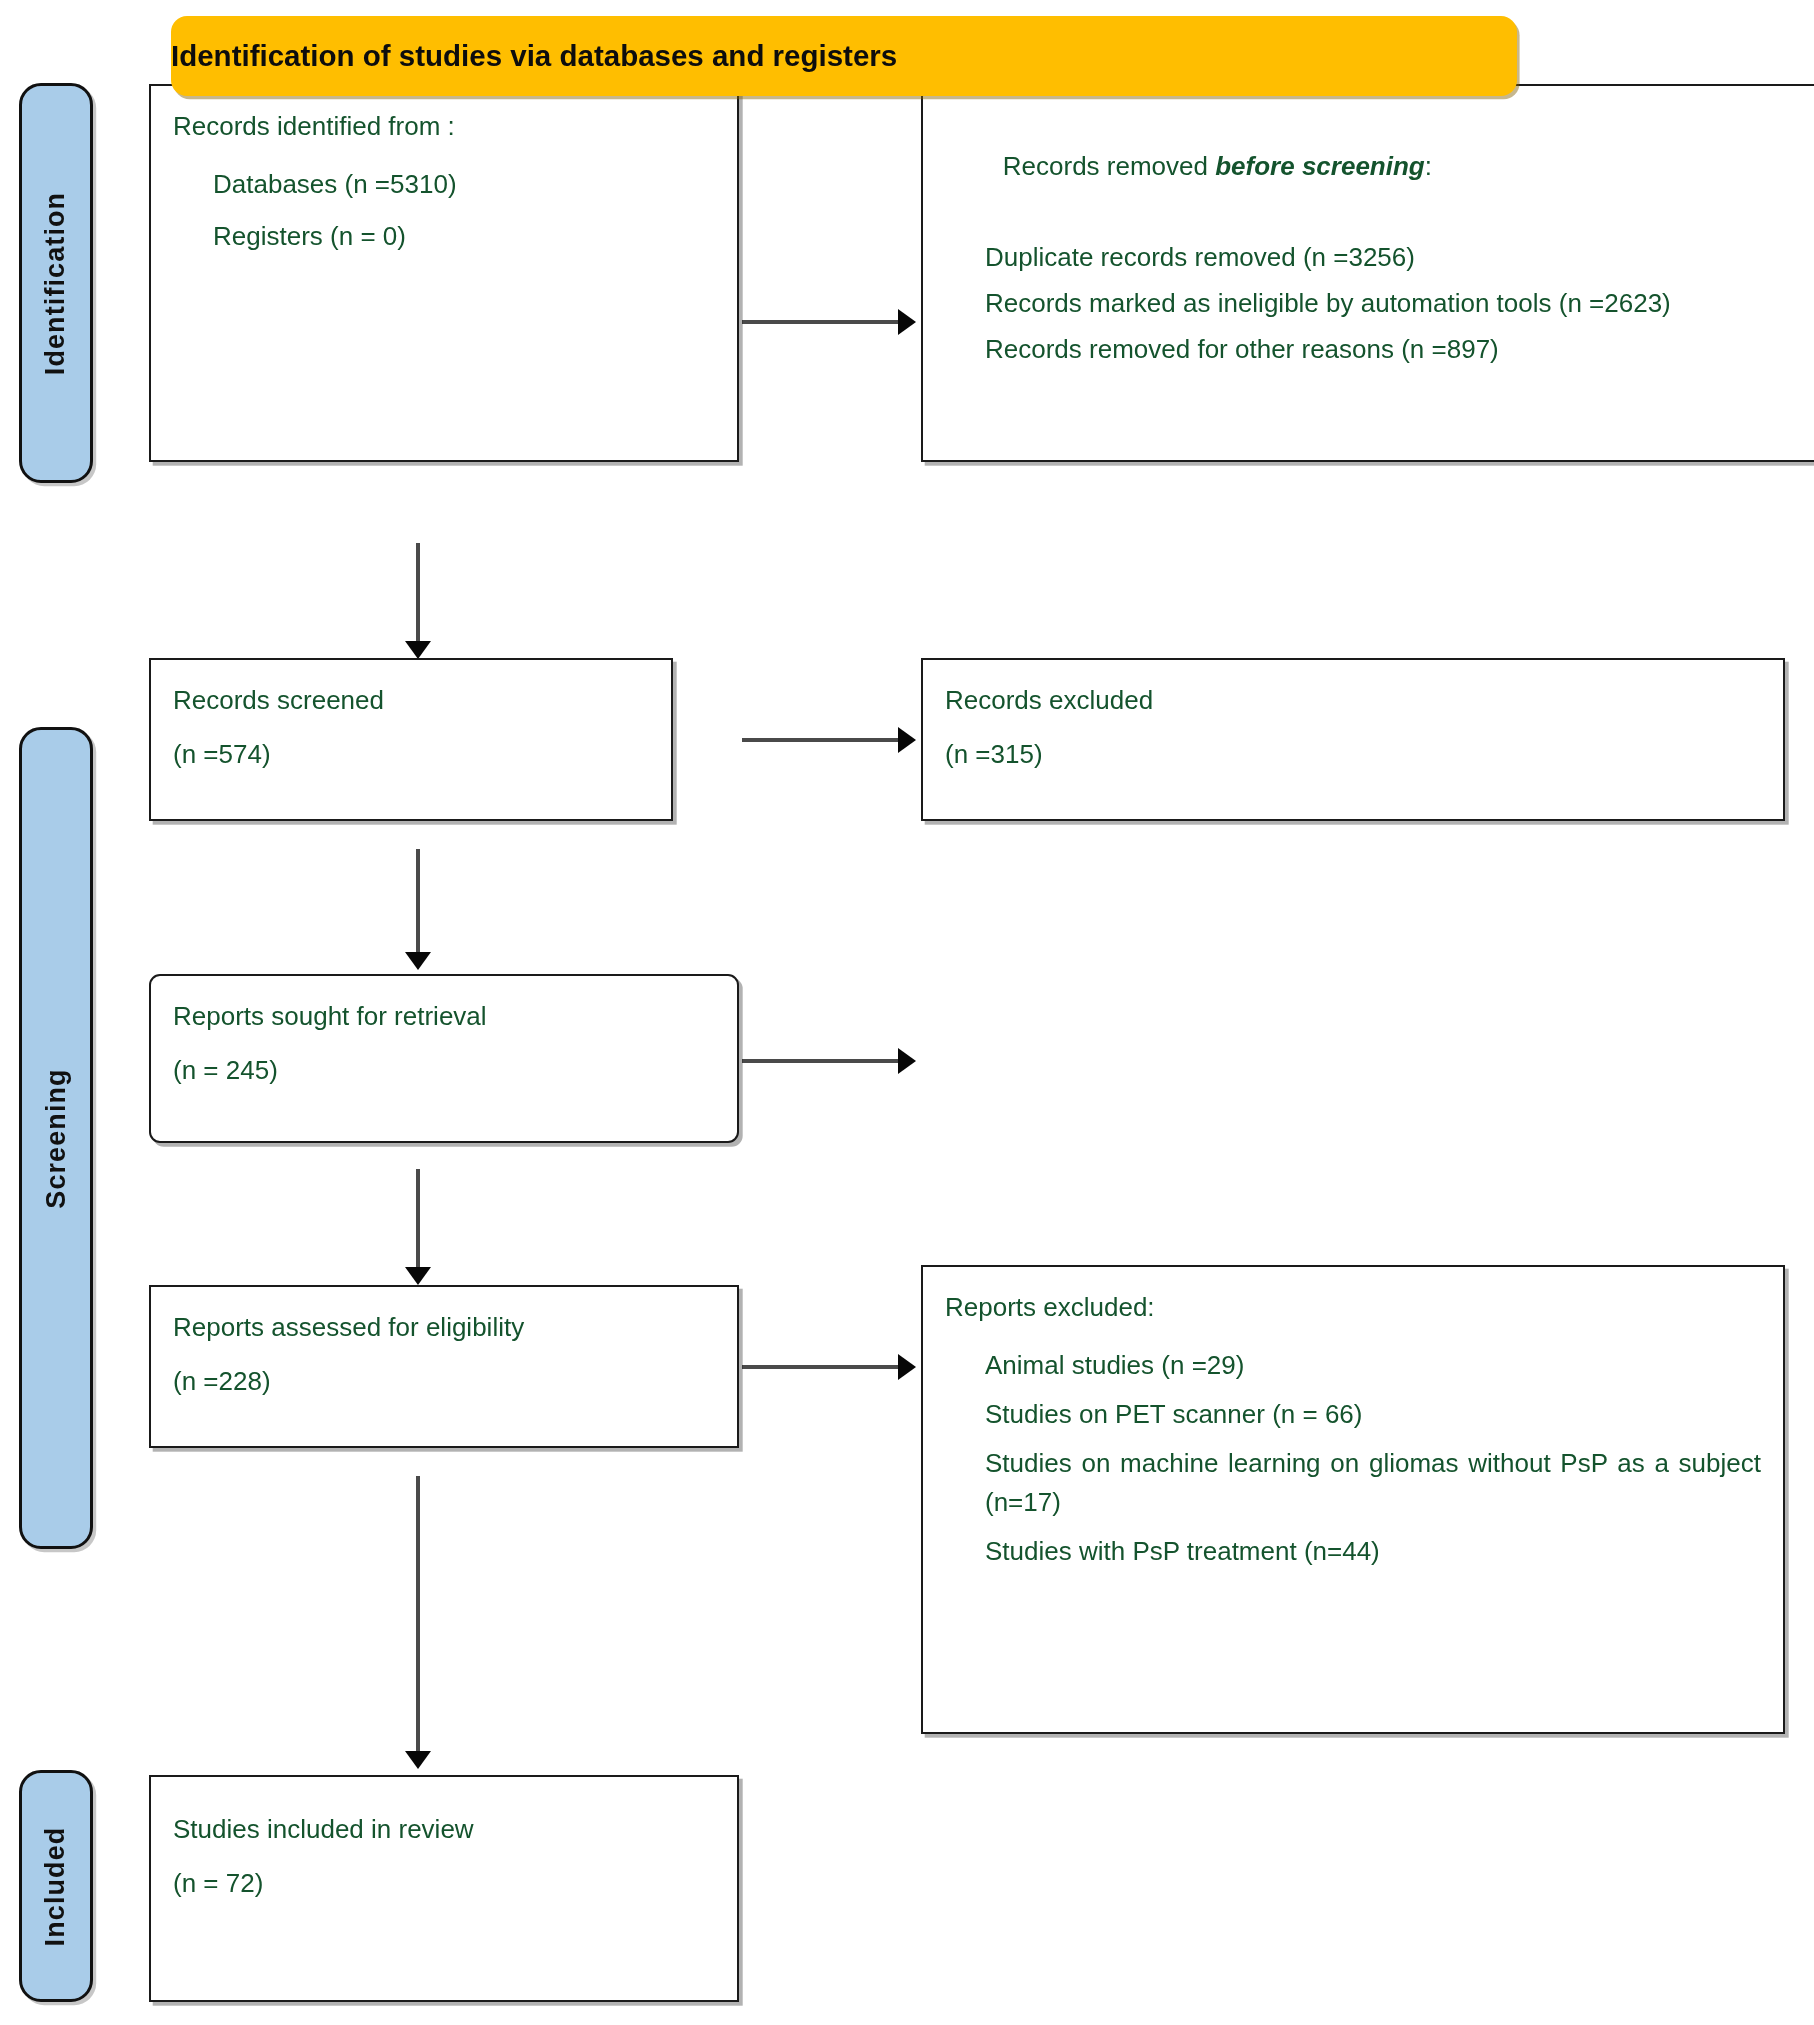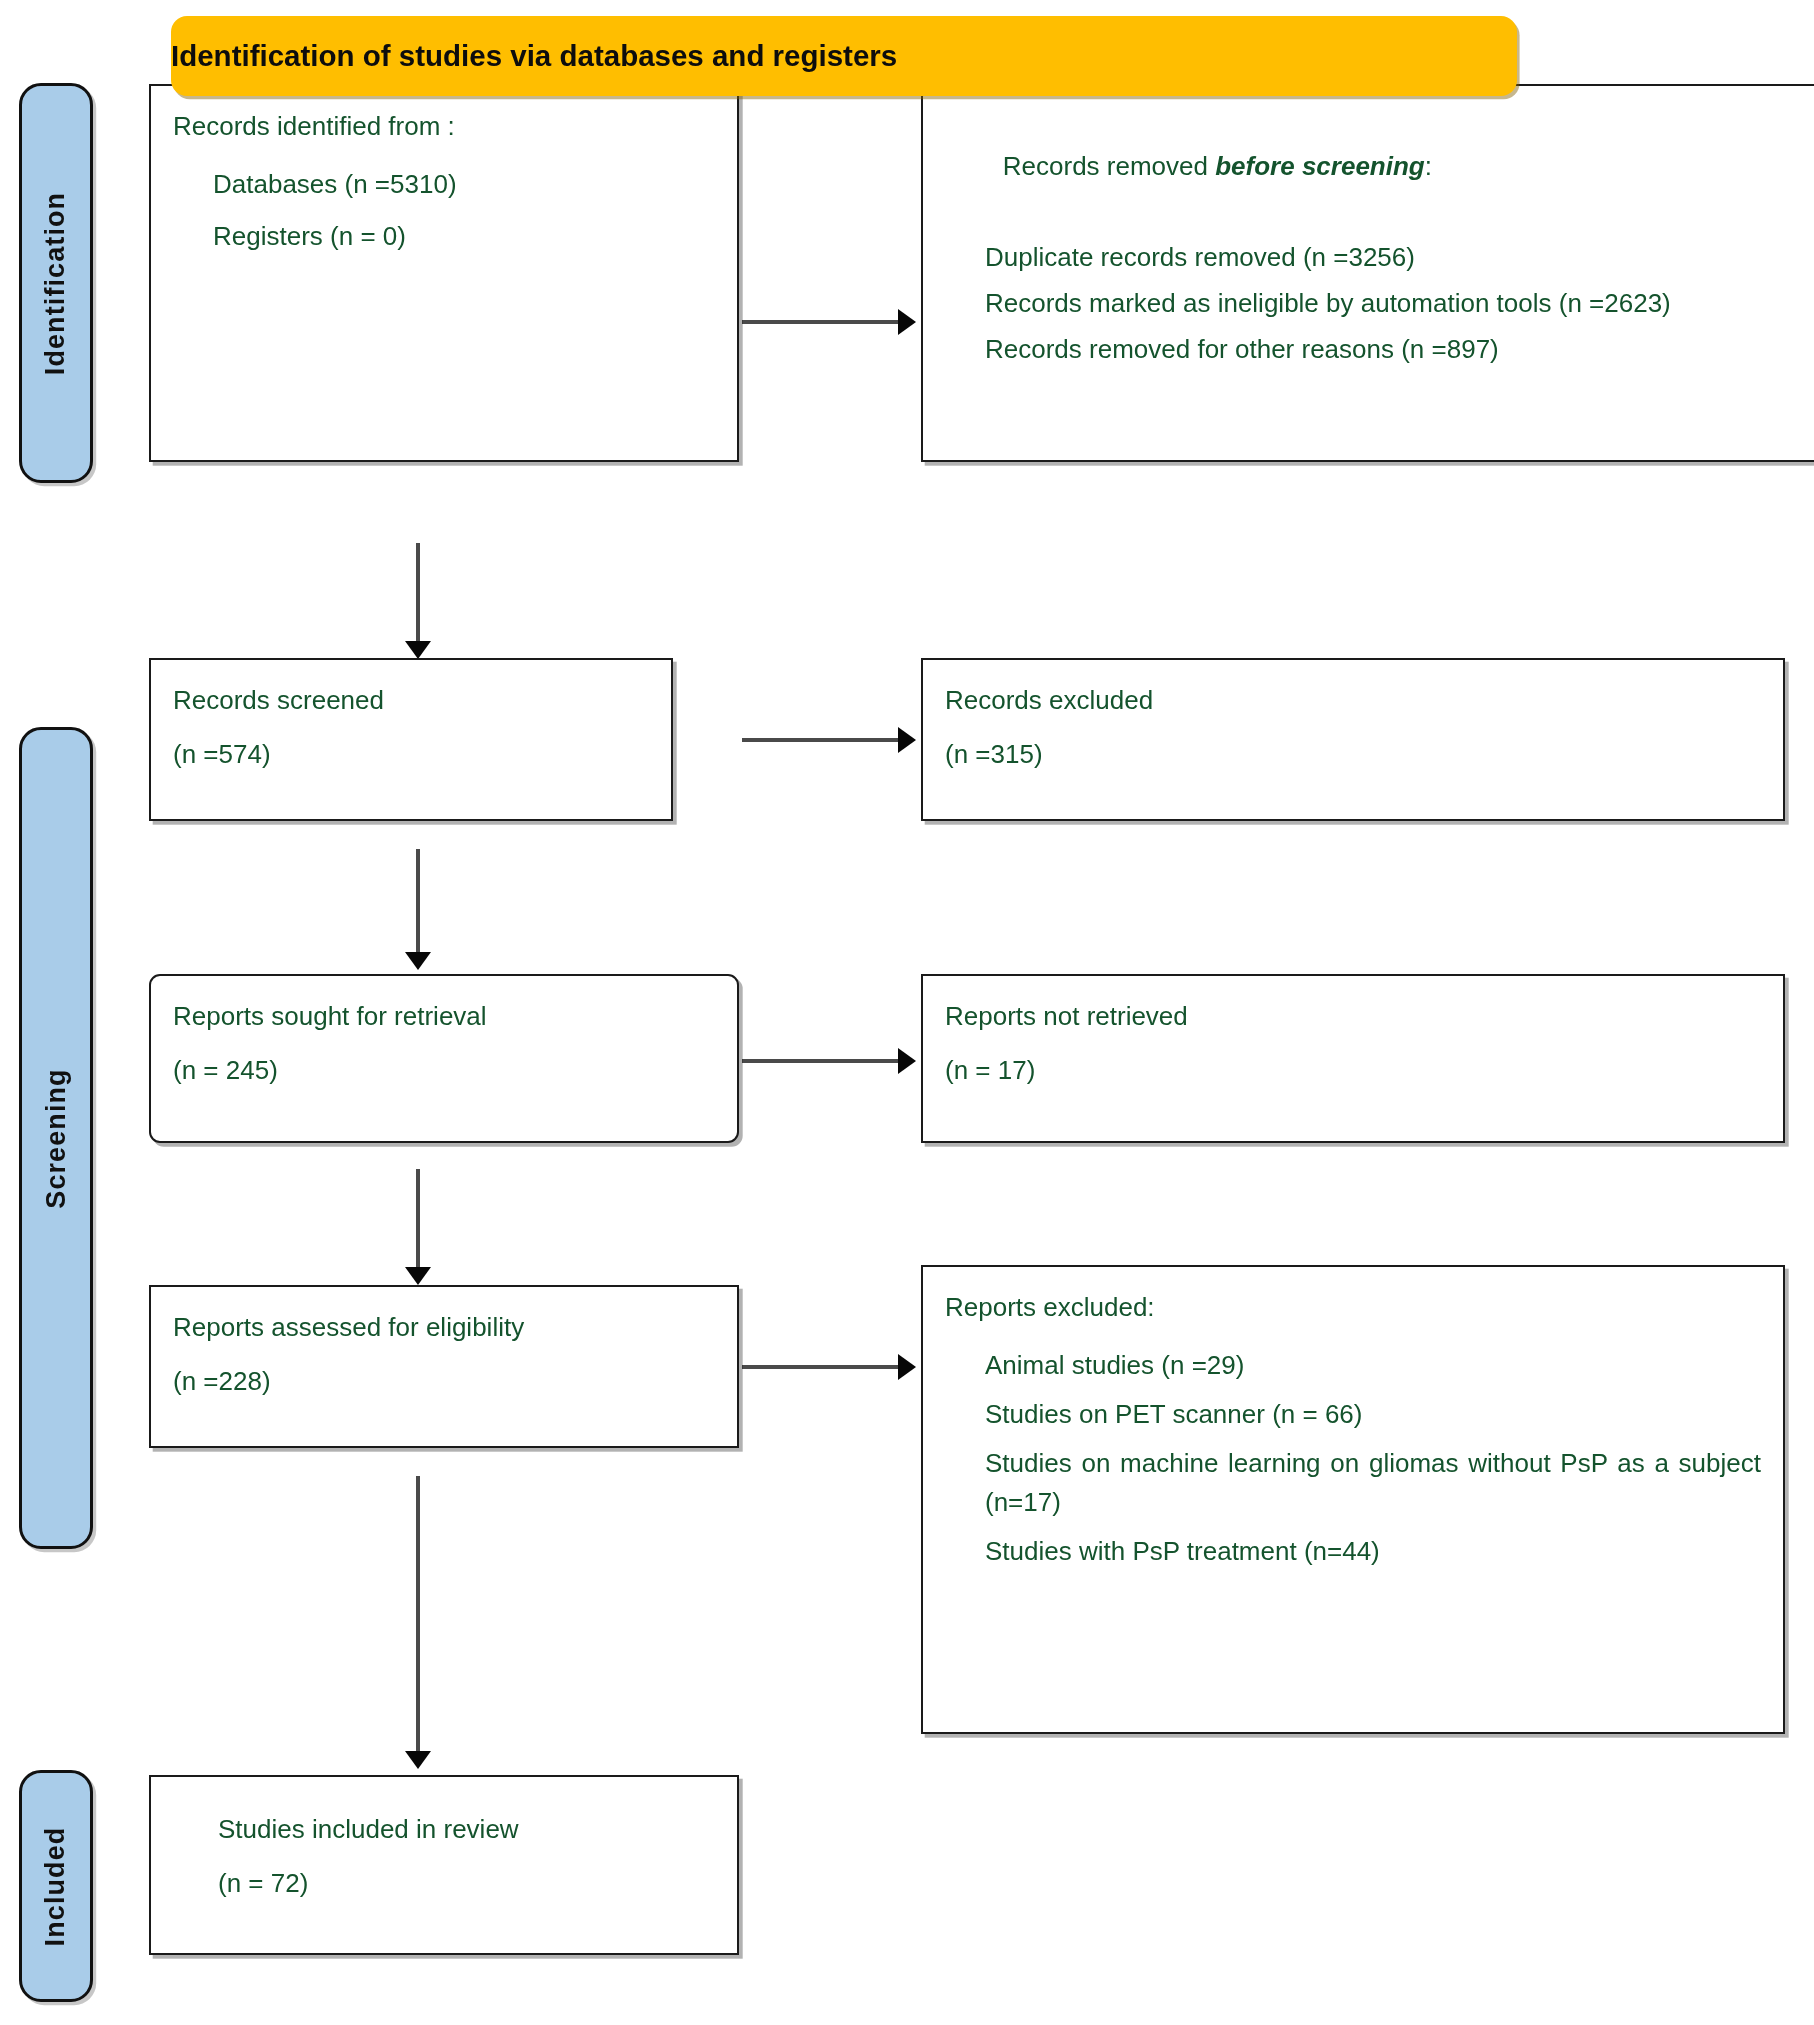--- a/index.html
+++ b/index.html
@@ -192,27 +192,20 @@
   <div class="fbox" style="left:149px; top:974px; width:590px; height:169px;border-radius:11px;">
     <div class="inner">
       <div class="line">Reports sought for retrieval</div>
       <div style="height:14.8px"></div>
       <div class="line">(n = 245)</div>
     </div>
   </div>
 
   <div class="h-arrow" style="left:742px; top:1059px; width:158px;"></div>
 
-  <div class="fbox" style="left:921px; top:974px; width:864px; height:169px;">
-    <div class="inner">
-      <div class="line">Reports not retrieved</div>
-      <div style="height:14.8px"></div>
-      <div class="line">(n = 17)</div>
-    </div>
-  </div>
 
   <div class="v-arrow" style="left:416px; top:1169px; height:100px;"></div>
 
   <div class="fbox" style="left:149px; top:1285px; width:590px; height:163px;">
     <div class="inner">
       <div class="line">Reports assessed for eligibility</div>
       <div style="height:14.8px"></div>
       <div class="line">(n =228)</div>
     </div>
   </div>
@@ -228,21 +221,21 @@
       <div class="line indent">Studies on PET scanner (n = 66)</div>
       <div style="height:9.5px"></div>
       <div class="line indent justify">Studies on machine learning on gliomas without PsP as a subject   (n=17)</div>
       <div style="height:9.5px"></div>
       <div class="line indent">Studies with PsP treatment (n=44)</div>
     </div>
   </div>
 
   <div class="v-arrow" style="left:416px; top:1476px; height:277px;"></div>
 
-  <div class="fbox" style="left:149px; top:1775px; width:590px; height:180px;padding-left:45px;">
+  <div class="fbox" style="left:149px; top:1775px; width:590px; height:227px;">
     <div class="inner" style="padding-top:33px;">
       <div class="line">Studies included in review</div>
       <div style="height:14.8px"></div>
       <div class="line">(n = 72)</div>
     </div>
   </div>
 
 </div>
 
 

